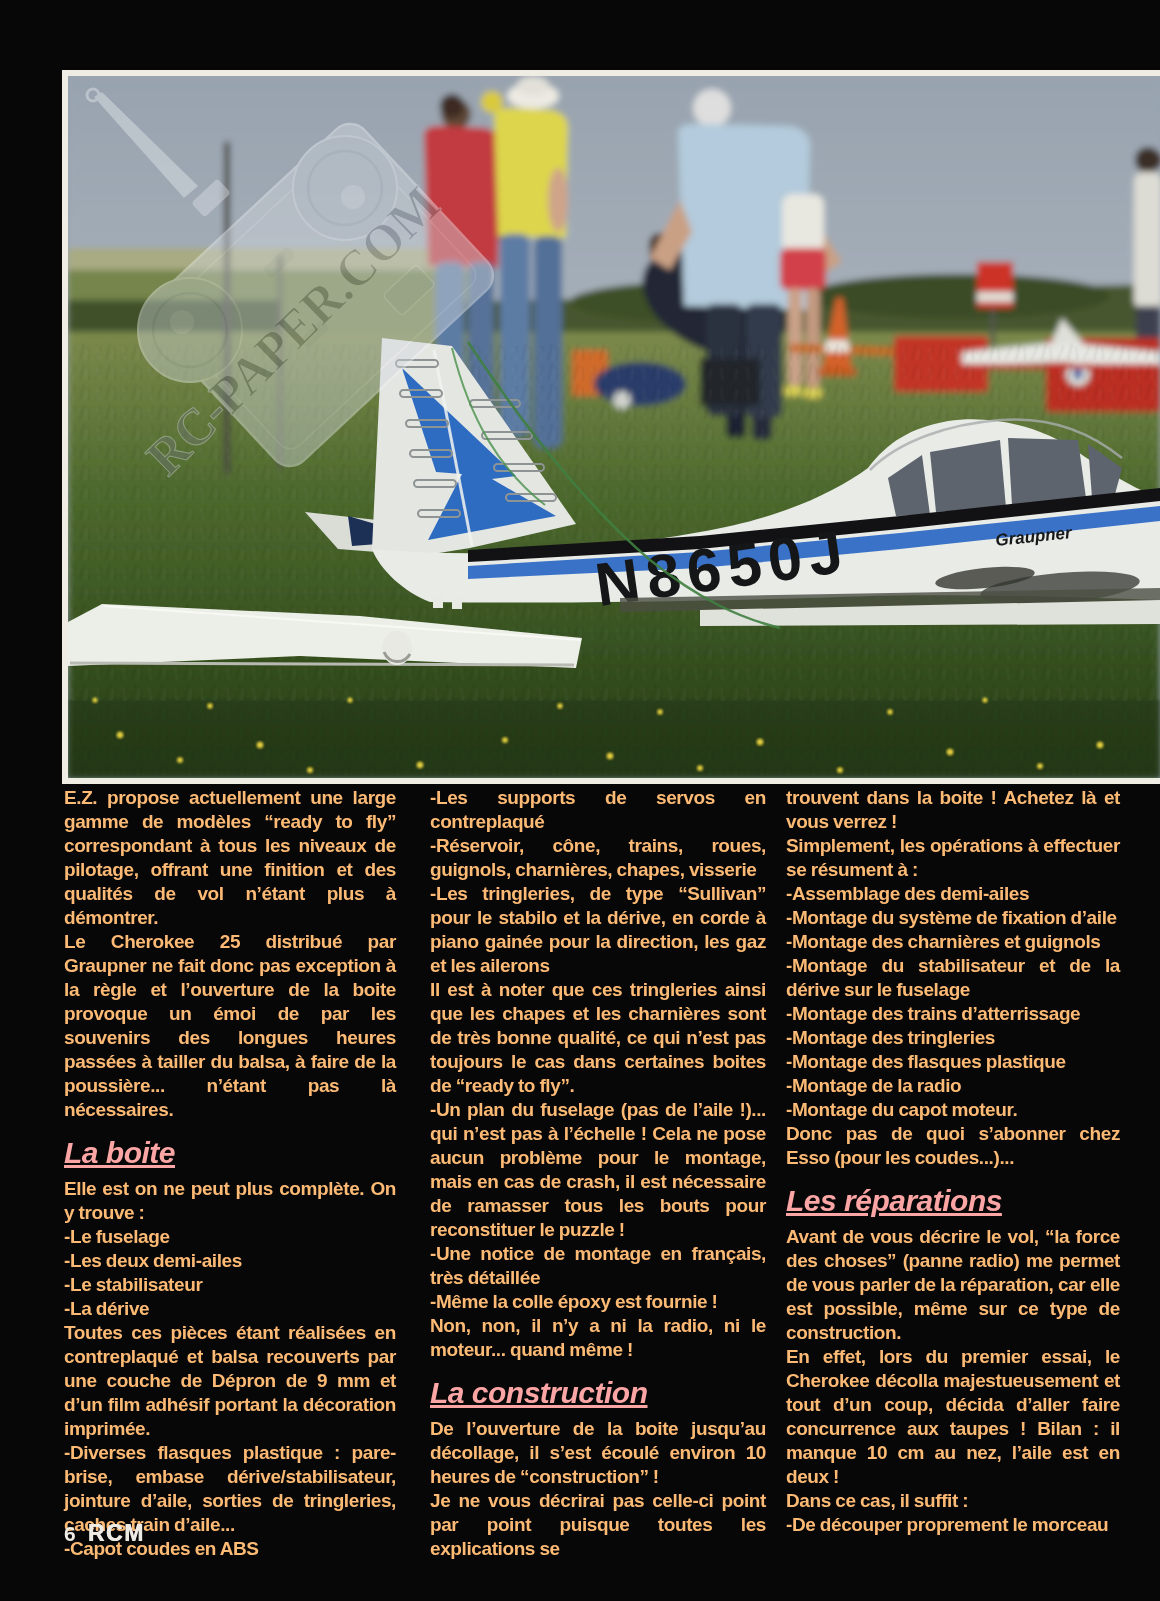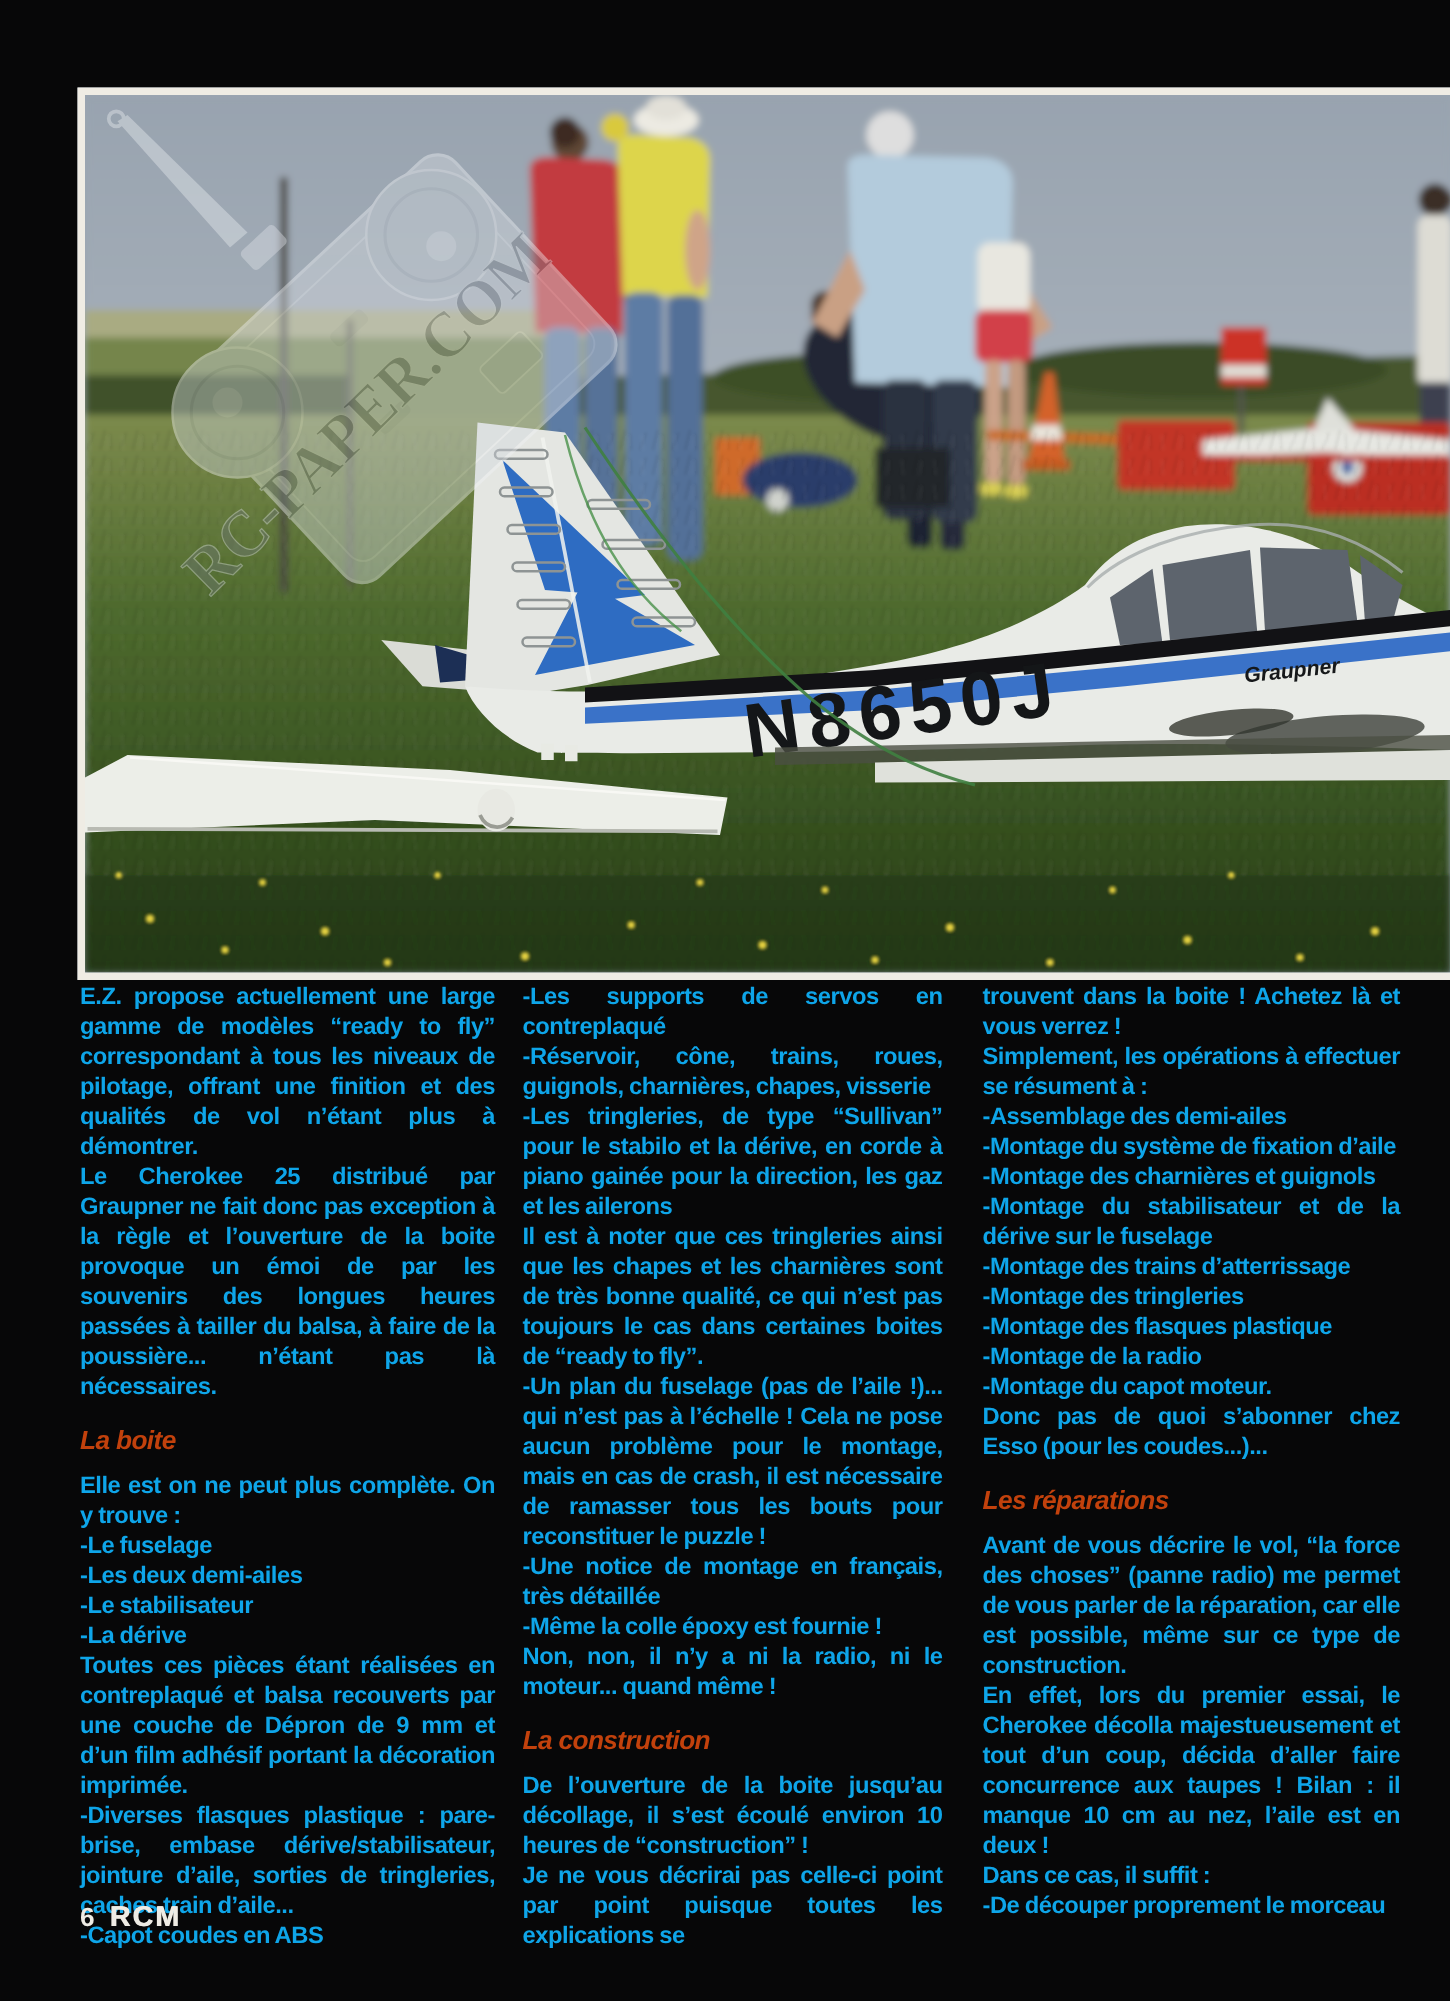--- a/index.html
+++ b/index.html
@@ -8,26 +8,26 @@
   .page{position:relative;width:1160px;height:1601px;background:#070708;overflow:hidden;}
 
   
   .photo-frame{position:absolute;left:62px;top:70px;width:1104px;height:714px;
     border:6px solid #efece4;box-sizing:border-box;background:#9aa5b1;overflow:hidden;}
   .photo-frame svg{display:block;width:100%;height:100%;}
 
   
   .col{position:absolute;top:786px;color:#eeebe4;}
   .col1{left:64px;width:332px;}
-  .col2{left:418px;width:336px;}
+  .col2{left:430px;width:336px;}
   .col3{left:786px;width:334px;}
   .bt{margin:0;text-align:justify;font-weight:700;font-size:19px;line-height:24px;
-      letter-spacing:-0.4px;word-spacing:-0.5px;color:#0ea5e9;}
-  .hd{margin:14px 0 7px 0;font-style:italic;font-weight:700;font-size:21px;
-      line-height:34px;letter-spacing:-0.5px;color:#c2410c;}
+      letter-spacing:-0.4px;word-spacing:-0.5px;color:#fdba74;}
+  .hd{margin:14px 0 7px 0;font-style:italic;font-weight:700;font-size:30px;
+      line-height:34px;letter-spacing:-0.5px;color:#fca5a5;text-decoration:underline;}
 
   
   .footer{position:absolute;left:64px;top:1520px;display:flex;align-items:baseline;gap:12px;color:#eeebe4;}
   .pnum{font-weight:700;font-size:21px;}
   .mag{font-weight:700;font-size:23px;letter-spacing:1.5px;text-shadow:0.6px 0 0 #eeebe4;text-align:right;}
 </style>
 </head>
 <body>
 
 <div class="page">

